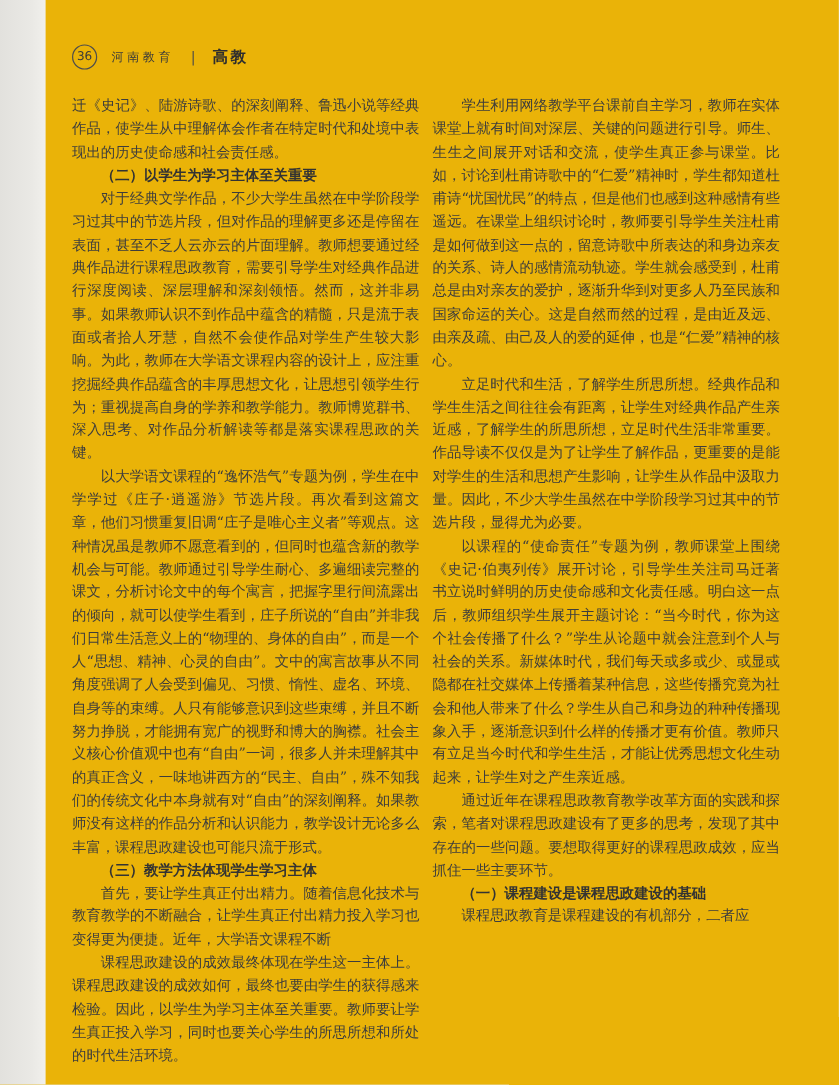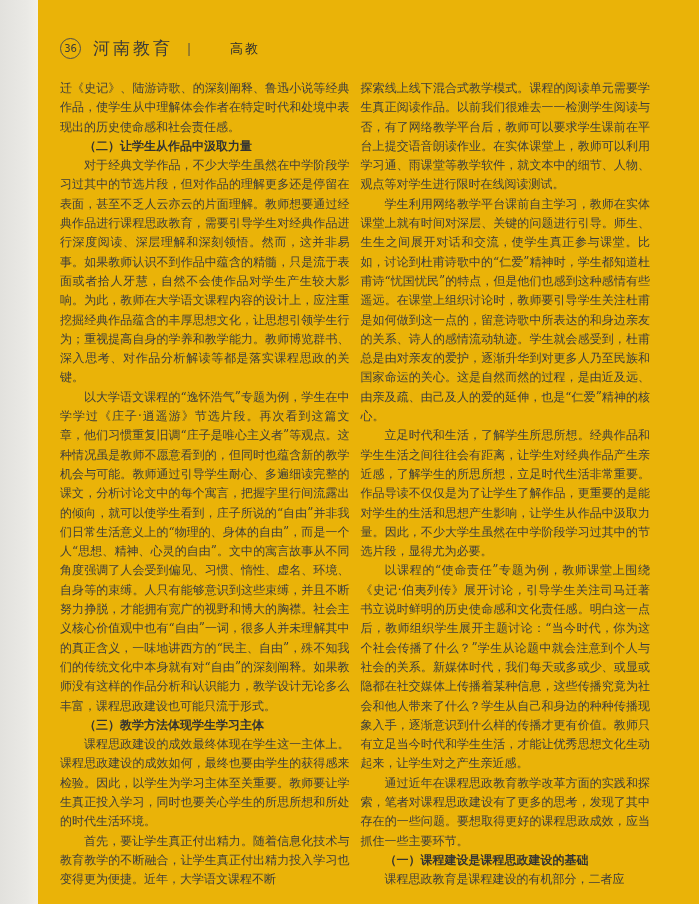--- a/index.html
+++ b/index.html
@@ -40,35 +40,34 @@
     border-radius: 50%;
     display: flex;
     align-items: center;
     justify-content: center;
     font-size: 10px;
     color: #3a3a3a;
     box-sizing: border-box;
     font-family: "DejaVu Sans", "Liberation Sans", sans-serif;
   }
   .journal-name {
-    font-size: 17px;
+    font-size: 10px;
     letter-spacing: 3px;
     color: #3a3a3a;
   }
   .header-sep {
     color: #4a4a4a;
     font-size: 12px;
     margin: 0 2px;
   }
   .column-title {
     font-size: 13px;
-    font-weight: normal;
+    font-weight: bold;
     letter-spacing: 2px;
     color: #2e2e2e;
-    margin-left: 25px;
   }
   .columns {
     position: absolute;
     left: 60px;
     top: 79px;
     width: 590px;
     display: flex;
     gap: 11px;
   }
   .col {
@@ -97,29 +96,28 @@
   <div class="header">
     <div class="page-number-circle">36</div>
     <span class="journal-name">河南教育</span>
     <span class="header-sep">|</span>
     <span class="column-title">高教</span>
   </div>
 
   <div class="columns">
     <div class="col">
         <p class="continuation">迁《史记》、陆游诗歌、的深刻阐释、鲁迅小说等经典作品，使学生从中理解体会作者在特定时代和处境中表现出的历史使命感和社会责任感。</p>
-        <p class="heading">（二）让学生从作品中汲取力量</p>
+        <p class="heading">（二）以学生为学习主体至关重要</p>
         <p class="paragraph">对于经典文学作品，不少大学生虽然在中学阶段学习过其中的节选片段，但对作品的理解更多还是停留在表面，甚至不乏人云亦云的片面理解。教师想要通过经典作品进行课程思政教育，需要引导学生对经典作品进行深度阅读、深层理解和深刻领悟。然而，这并非易事。如果教师认识不到作品中蕴含的精髓，只是流于表面或者拾人牙慧，自然不会使作品对学生产生较大影响。为此，教师在大学语文课程内容的设计上，应注重挖掘经典作品蕴含的丰厚思想文化，让思想引领学生行为；重视提高自身的学养和教学能力。教师博览群书、深入思考、对作品分析解读等都是落实课程思政的关键。</p>
         <p class="paragraph">以大学语文课程的“逸怀浩气”专题为例，学生在中学学过《庄子·逍遥游》节选片段。再次看到这篇文章，他们习惯重复旧调“庄子是唯心主义者”等观点。这种情况虽是教师不愿意看到的，但同时也蕴含新的教学机会与可能。教师通过引导学生耐心、多遍细读完整的课文，分析讨论文中的每个寓言，把握字里行间流露出的倾向，就可以使学生看到，庄子所说的“自由”并非我们日常生活意义上的“物理的、身体的自由”，而是一个人“思想、精神、心灵的自由”。文中的寓言故事从不同角度强调了人会受到偏见、习惯、惰性、虚名、环境、自身等的束缚。人只有能够意识到这些束缚，并且不断努力挣脱，才能拥有宽广的视野和博大的胸襟。社会主义核心价值观中也有“自由”一词，很多人并未理解其中的真正含义，一味地讲西方的“民主、自由”，殊不知我们的传统文化中本身就有对“自由”的深刻阐释。如果教师没有这样的作品分析和认识能力，教学设计无论多么丰富，课程思政建设也可能只流于形式。</p>
         <p class="heading">（三）教学方法体现学生学习主体</p>
+        <p class="paragraph">首先，要让学生真正付出精力。随着信息化技术与教育教学的不断融合，让学生真正付出精力投入学习也变得更为便捷。近年，大学语文课程不断</p>
         <p class="paragraph">课程思政建设的成效最终体现在学生这一主体上。课程思政建设的成效如何，最终也要由学生的获得感来检验。因此，以学生为学习主体至关重要。教师要让学生真正投入学习，同时也要关心学生的所思所想和所处的时代生活环境。</p>
-        <p class="paragraph">首先，要让学生真正付出精力。随着信息化技术与教育教学的不断融合，让学生真正付出精力投入学习也变得更为便捷。近年，大学语文课程不断</p>
       </div>
     <div class="col">
-        <p class="continuation">探索线上线下混合式教学模式。课程的阅读单元需要学生真正阅读作品。以前我们很难去一一检测学生阅读与否，有了网络教学平台后，教师可以要求学生课前在平台上提交语音朗读作业。在实体课堂上，教师可以利用学习通、雨课堂等教学软件，就文本中的细节、人物、观点等对学生进行限时在线阅读测试。</p>
         <p class="paragraph">学生利用网络教学平台课前自主学习，教师在实体课堂上就有时间对深层、关键的问题进行引导。师生、生生之间展开对话和交流，使学生真正参与课堂。比如，讨论到杜甫诗歌中的“仁爱”精神时，学生都知道杜甫诗“忧国忧民”的特点，但是他们也感到这种感情有些遥远。在课堂上组织讨论时，教师要引导学生关注杜甫是如何做到这一点的，留意诗歌中所表达的和身边亲友的关系、诗人的感情流动轨迹。学生就会感受到，杜甫总是由对亲友的爱护，逐渐升华到对更多人乃至民族和国家命运的关心。这是自然而然的过程，是由近及远、由亲及疏、由己及人的爱的延伸，也是“仁爱”精神的核心。</p>
         <p class="paragraph">立足时代和生活，了解学生所思所想。经典作品和学生生活之间往往会有距离，让学生对经典作品产生亲近感，了解学生的所思所想，立足时代生活非常重要。作品导读不仅仅是为了让学生了解作品，更重要的是能对学生的生活和思想产生影响，让学生从作品中汲取力量。因此，不少大学生虽然在中学阶段学习过其中的节选片段，显得尤为必要。</p>
         <p class="paragraph">以课程的“使命责任”专题为例，教师课堂上围绕《史记·伯夷列传》展开讨论，引导学生关注司马迁著书立说时鲜明的历史使命感和文化责任感。明白这一点后，教师组织学生展开主题讨论：“当今时代，你为这个社会传播了什么？”学生从论题中就会注意到个人与社会的关系。新媒体时代，我们每天或多或少、或显或隐都在社交媒体上传播着某种信息，这些传播究竟为社会和他人带来了什么？学生从自己和身边的种种传播现象入手，逐渐意识到什么样的传播才更有价值。教师只有立足当今时代和学生生活，才能让优秀思想文化生动起来，让学生对之产生亲近感。</p>
         <p class="paragraph">通过近年在课程思政教育教学改革方面的实践和探索，笔者对课程思政建设有了更多的思考，发现了其中存在的一些问题。要想取得更好的课程思政成效，应当抓住一些主要环节。</p>
         <p class="heading">（一）课程建设是课程思政建设的基础</p>
         <p class="paragraph">课程思政教育是课程建设的有机部分，二者应</p>
       </div>
   </div>
 
 </div>

